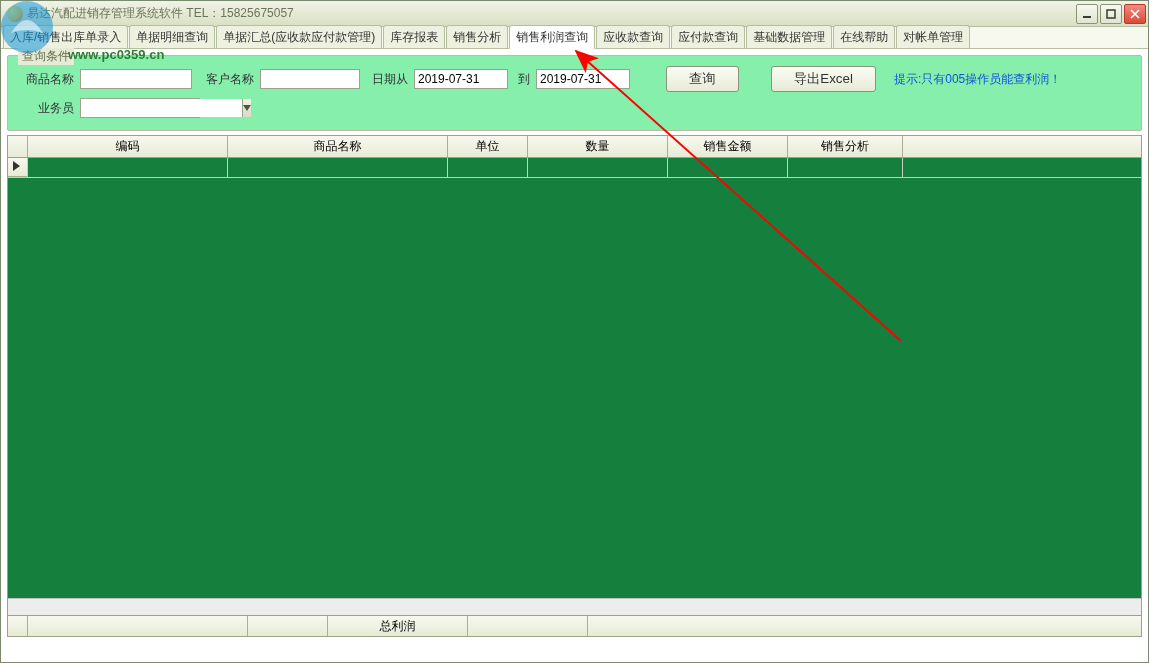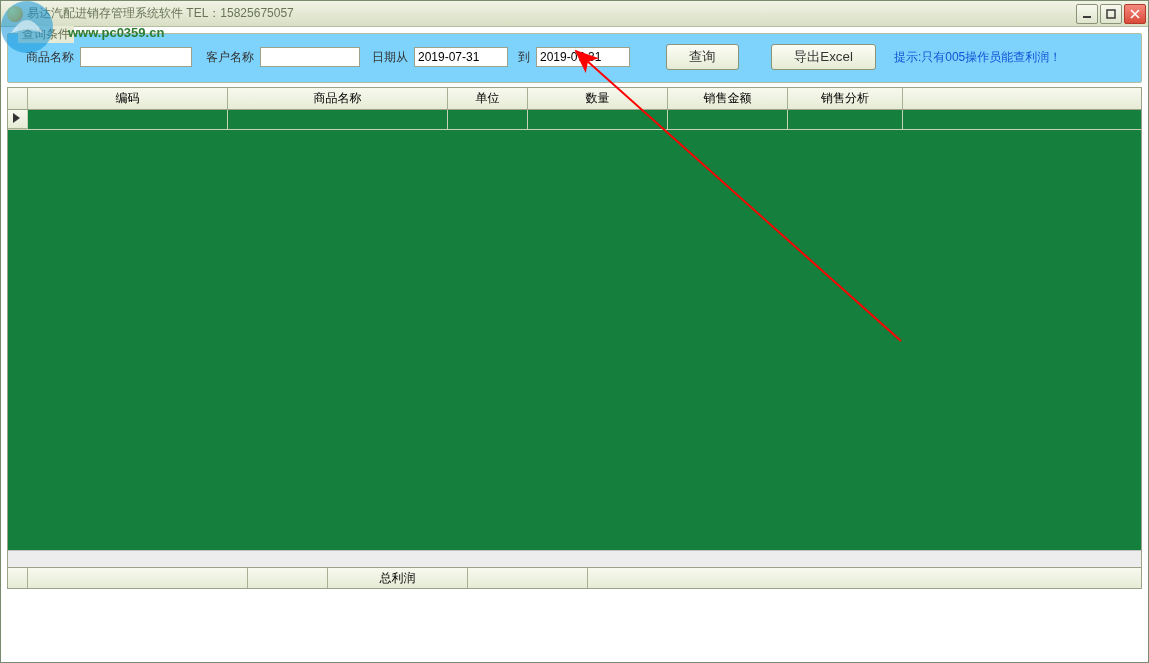--- a/index.html
+++ b/index.html
@@ -79,21 +79,21 @@
       background: #ffffff;
       position: relative;
       top: 1px;
       border-bottom: 1px solid #fff;
     }
     
     .filter-box {
       margin: 6px 6px 4px 6px;
       border: 1px solid #b5bfa0;
       border-radius: 2px;
-      background: #7dd3fc;
+      background: #86efac;
       padding: 10px 10px 6px 10px;
       position: relative;
     }
     .filter-legend {
       position: absolute;
       top: -8px;
       left: 10px;
       background: #e7ead5;
       padding: 0 4px;
       color: #667050;
@@ -239,20 +239,33 @@
           </svg>
       </div>
       <div class="tb-btn close">
         <svg viewBox="0 0 10 10">
             <path d="M1 1 L9 9 M9 1 L1 9" stroke="#fff" stroke-width="1.6"></path>
           </svg>
       </div>
     </div>
   </div>
 
+  <div class="tabbar">
+    <div class="tab">入库/销售出库单录入</div>
+    <div class="tab">单据明细查询</div>
+    <div class="tab">单据汇总(应收款应付款管理)</div>
+    <div class="tab">库存报表</div>
+    <div class="tab">销售分析</div>
+    <div class="tab active">销售利润查询</div>
+    <div class="tab">应收款查询</div>
+    <div class="tab">应付款查询</div>
+    <div class="tab">基础数据管理</div>
+    <div class="tab">在线帮助</div>
+    <div class="tab">对帐单管理</div>
+  </div>
 
   <div class="filter-box">
     <span class="filter-legend">查询条件</span>
     <span class="watermark-url">www.pc0359.cn</span>
 
     <div class="filter-row">
       <span class="flabel">商品名称</span>
       <input class="finput w-name" value="" style="">
       <span class="flabel">客户名称</span>
       <input class="finput w-cust" value="" style="">
@@ -260,20 +273,31 @@
       <input class="finput w-date" value="2019-07-31" style="">
       <span class="flabel" style="min-width:16px">到</span>
       <input class="finput w-date" value="2019-07-31" style="">
       <span style="width:24px"></span>
       <button class="btn">查询</button>
       <span style="width:20px"></span>
       <button class="btn">导出Excel</button>
       <span class="hint">提示:只有005操作员能查利润！</span>
     </div>
 
+    <div class="filter-row">
+      <span class="flabel" style="min-width:56px">业务员</span>
+      <div class="combo">
+        <input value="" style="">
+        <div class="combo-btn">
+          <svg width="8" height="6" viewBox="0 0 8 6">
+              <path d="M0 0 L8 0 L4 6 Z" fill="#4a5a3a"></path>
+            </svg>
+        </div>
+      </div>
+    </div>
   </div>
 
   <div class="grid-wrap">
     <div class="grid-head">
       <div class="gh-cell"></div>
       <div class="gh-cell col-code">编码</div>
       <div class="gh-cell col-name">商品名称</div>
       <div class="gh-cell col-unit">单位</div>
       <div class="gh-cell col-qty">数量</div>
       <div class="gh-cell col-amt">销售金额</div>

